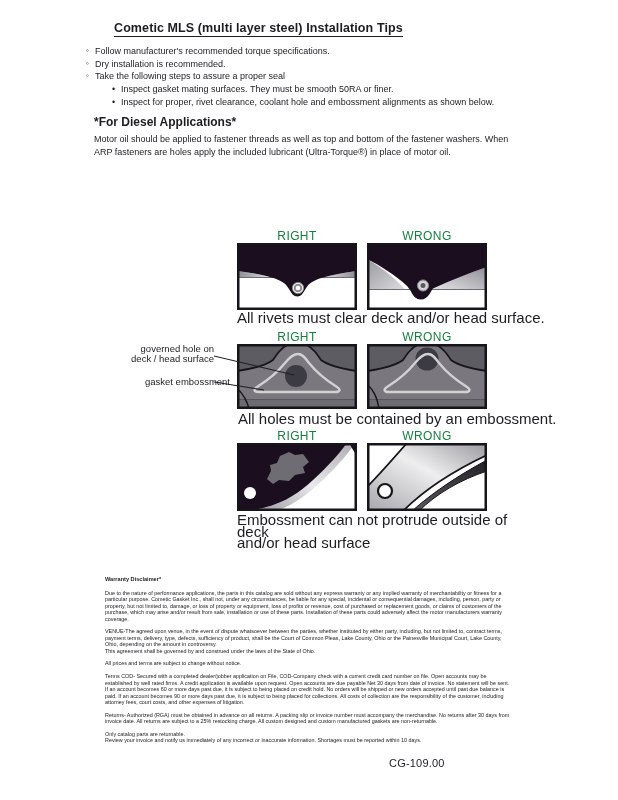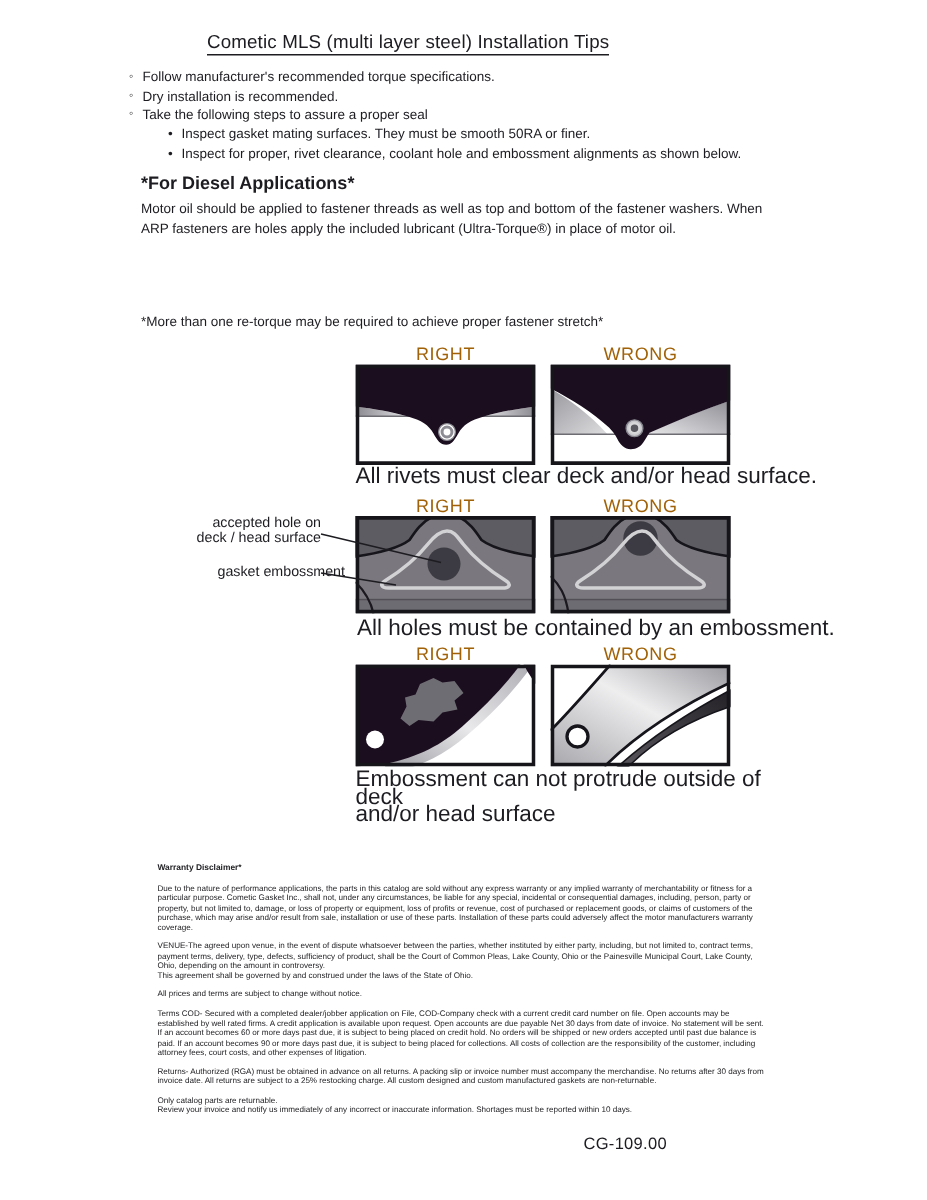--- a/index.html
+++ b/index.html
@@ -4,33 +4,33 @@
 <style>
   html,body{margin:0;padding:0;background:#e8e8e8;}
   .page{
     position:relative; width:618px; height:800px; background:#ffffff;
     font-family:"Liberation Sans", sans-serif; color:#1d1c21; overflow:hidden;
     margin:0 auto;
   }
   .abs{position:absolute;}
   
   .doc-title{
-    left:114px; top:21px; font-size:12.5px; font-weight:normal;
-    border-bottom:1.6px solid #1d1c21; padding-bottom:1px; letter-spacing:.1px;margin-left:24px;
+    left:114px; top:21px; font-size:12.5px; font-weight:bold;
+    border-bottom:1.6px solid #1d1c21; padding-bottom:1px; letter-spacing:.1px;
   }
   .tips{left:86px; top:45px; font-size:9px; line-height:12.7px; width:480px;}
   .bullet{display:flex;}
   .bullet .marker{width:9px; font-size:8px; flex:0 0 9px;}
   .bullet.sub{padding-left:26px;}
   .bullet.sub .marker{font-size:9px;}
   
   .diesel-heading{left:94px; top:115px; font-size:12px; font-weight:bold;}
   .body-par{left:94px; font-size:9px; line-height:12.8px; width:432px;}
   
-  .rw-label{width:120px; text-align:center; font-size:12px; letter-spacing:.4px; color:#a16207;}
+  .rw-label{width:120px; text-align:center; font-size:12px; letter-spacing:.4px; color:#15803d;}
   .caption{font-size:15px; line-height:11.5px; color:#1d1c21;}
   .panel{width:120px; display:block;}
   .side-label{width:96px; text-align:right; font-size:9.5px; line-height:9.8px; color:#1d1c21;}
   
   .legal{left:105px; top:576px; width:407px; font-size:5.4px; line-height:6.55px; color:#222226;}
   .legal h4{font-size:5.6px; margin:0 0 7px 0;}
   .legal p{margin:0 0 6px 0;}
   .legal p.tight{margin-bottom:0;}
   .page-code{left:389px; top:757px; font-size:11px; letter-spacing:.2px;text-align:right;}
   svg{display:block;}
@@ -60,21 +60,20 @@
       <span>Inspect gasket mating surfaces.  They must be smooth 50RA or finer.</span>
     </div>
     <div class="bullet sub">
       <span class="marker">•</span>
       <span>Inspect for proper, rivet clearance, coolant hole and embossment alignments as shown below.</span>
     </div>
   </div>
 
   <div class="abs diesel-heading">*For Diesel Applications*</div>
   <div class="abs body-par" style="top:133px">Motor oil should be applied to fastener threads as well as top and bottom of the fastener washers. When ARP fasteners are holes apply the included lubricant (Ultra-Torque®) in place of motor oil.</div>
-  <div class="abs body-par" style="top:208px">*More than one re-torque may be required to achieve proper fastener stretch*</div>
 
   <div class="abs rw-label" style="left:237px; top:229px">RIGHT</div>
   <div class="abs rw-label" style="left:367px; top:229px">WRONG</div>
 
   <svg class="abs panel" style="left:237px; top:243px" width="120" height="67" viewBox="0 0 120 67">
     <defs>
       <linearGradient id="w1l" x1="0" y1="0" x2="1" y2="0">
         <stop offset="0" stop-color="#8a8990"></stop>
           <stop offset="1" stop-color="#e0e0e2"></stop>
       </linearGradient>
@@ -113,21 +112,21 @@
     <circle cx="56" cy="42.5" r="3.3" fill="#5a5860" stroke="#d8d8da" stroke-width="1.6"></circle>
     <rect x="1.25" y="1.25" width="117.5" height="64.5" fill="none" stroke="#15151a" stroke-width="2.5"></rect>
   </svg>
 
   <div class="abs caption" style="left:237px; top:312px">All rivets must clear deck and/or head surface.</div>
 
   <div class="abs rw-label" style="left:237px; top:330px">RIGHT</div>
   <div class="abs rw-label" style="left:367px; top:330px">WRONG</div>
 
   <div class="abs side-label" style="left:118px; top:344px">
-    <div>accepted hole on</div>
+    <div>governed hole on</div>
     <div>deck / head surface</div>
   </div>
   <div class="abs side-label" style="left:134px; top:377px">gasket embossment</div>
 
   <svg class="abs panel" style="left:237px; top:344px" width="120" height="65" viewBox="0 0 120 65">
     <rect width="120" height="65" fill="#7a787e"></rect>
     <path d="M0,0 H52 C44,4 40,10 36,16 C28,22 14,25 0,27 Z" fill="#5e5c63" stroke="#17151c" stroke-width="1.8"></path>
     <path d="M120,0 H68 C76,4 80,10 84,16 C92,22 106,25 120,27 Z" fill="#5e5c63" stroke="#17151c" stroke-width="1.8"></path>
     <rect x="0" y="55.2" width="120" height="1.2" fill="#524f57"></rect>
     <rect x="0" y="56.4" width="120" height="8.6" fill="#6e6c73"></rect>

